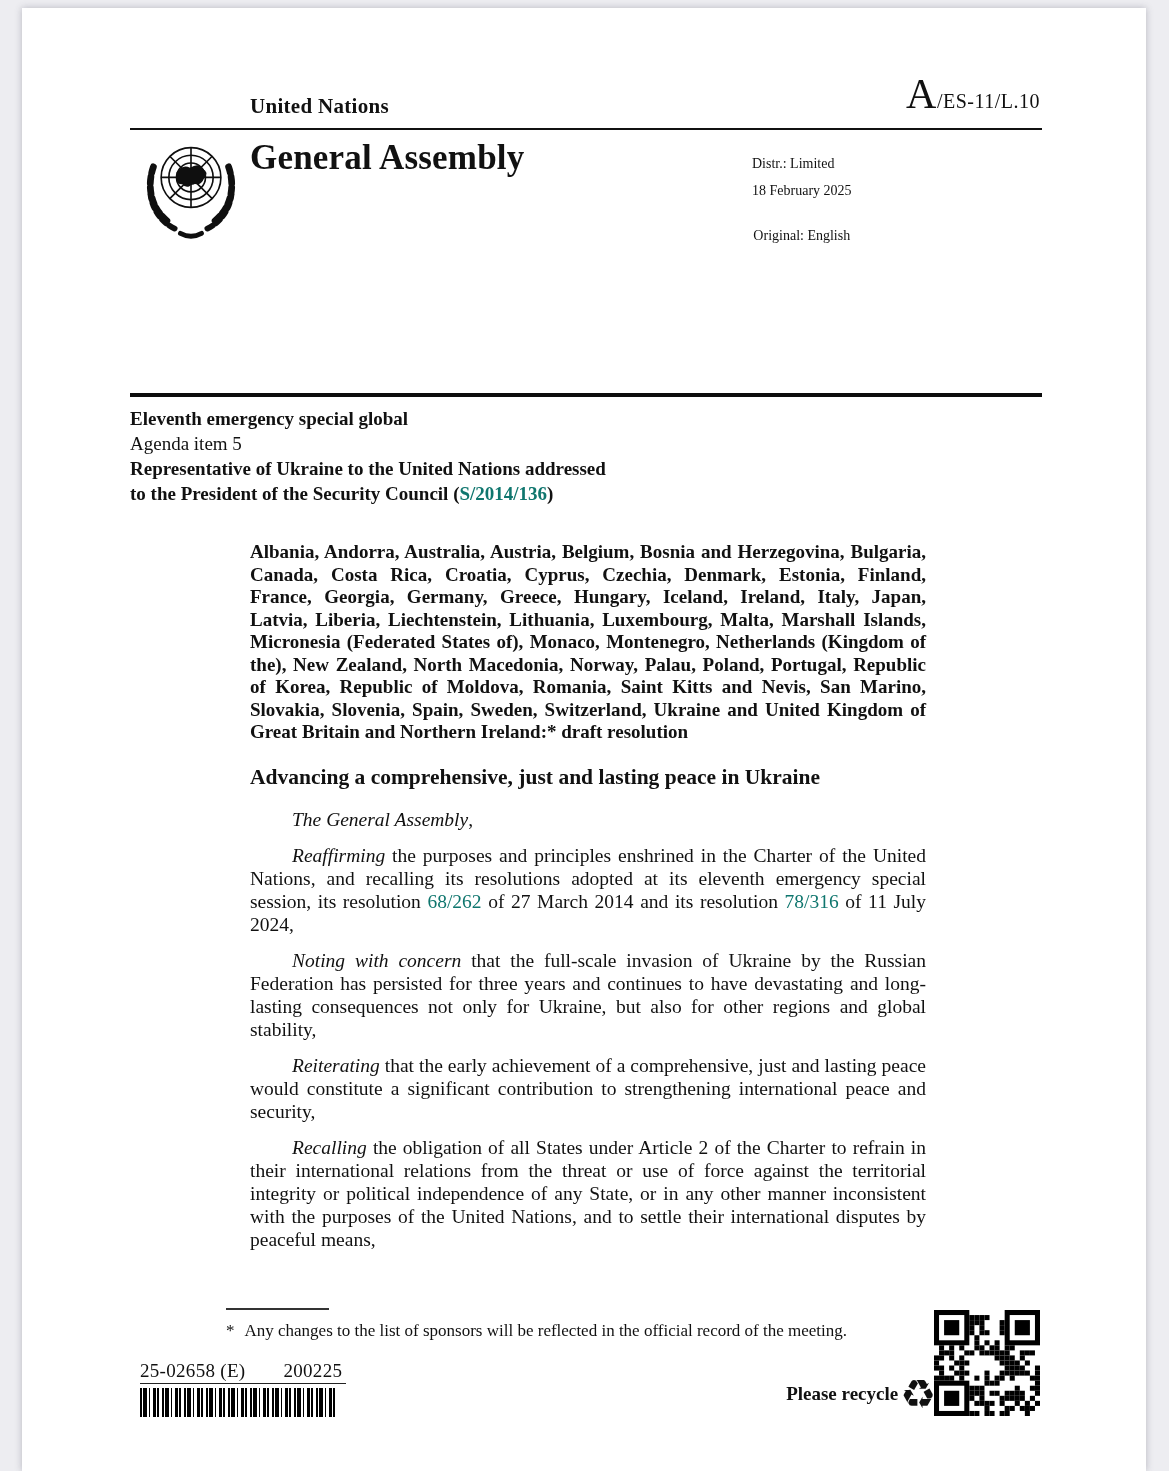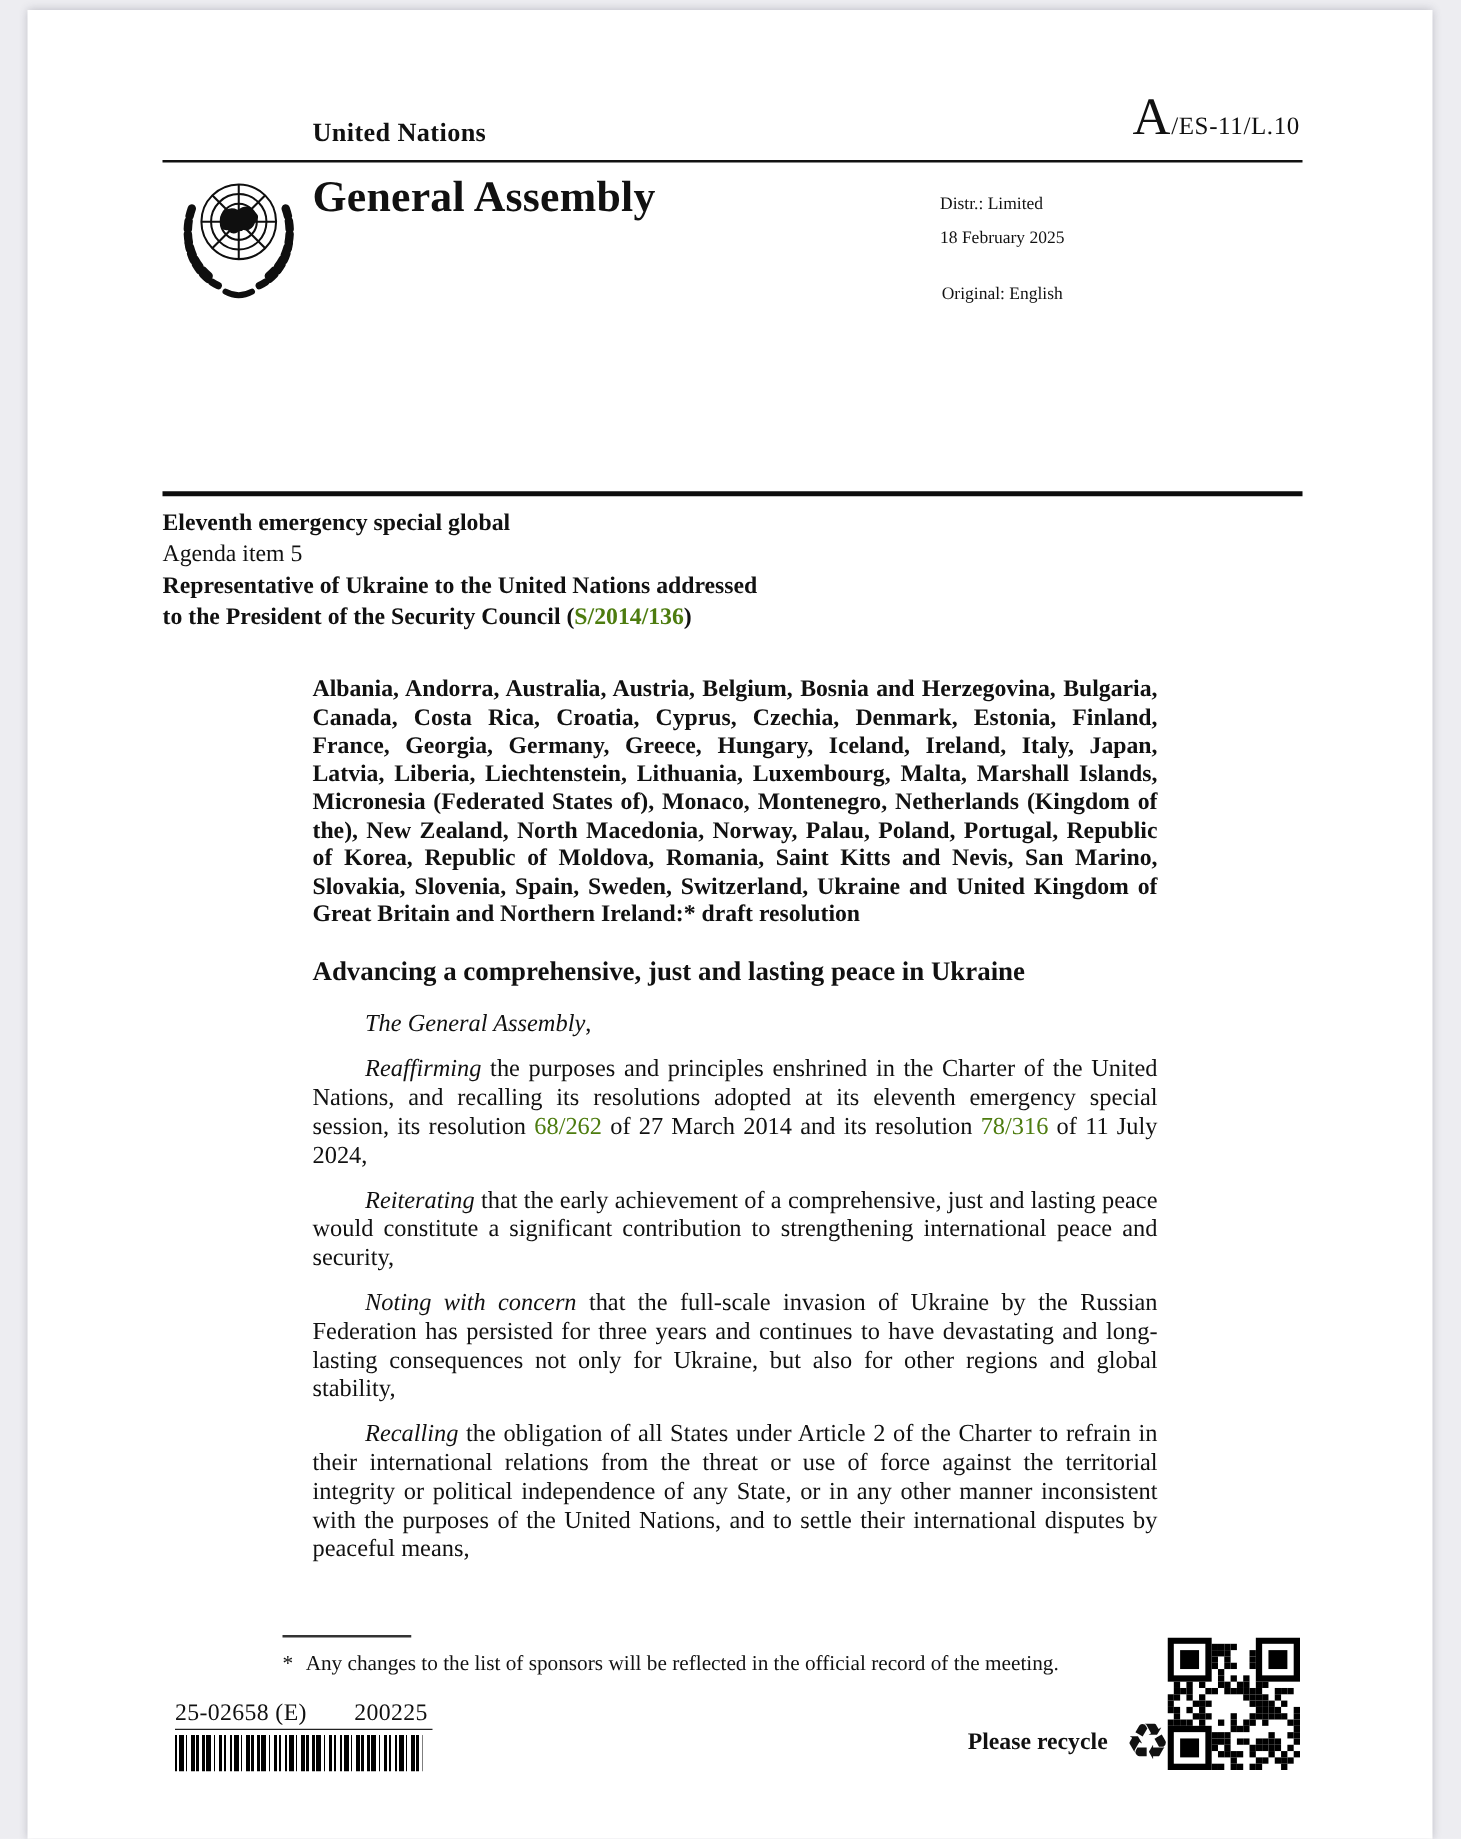--- a/index.html
+++ b/index.html
@@ -22,35 +22,35 @@
   .session .b{font-weight:700;}
   
   .sponsors{left:228px;top:533px;width:676px;font-size:19px;font-weight:700;line-height:22.5px;
     text-align:justify;text-align-last:left;}
   
   .res-title{left:228px;top:757px;font-size:21.5px;font-weight:700;}
   
   .body-text{left:228px;top:800px;width:676px;font-size:19.5px;line-height:23px;text-align:justify;text-align-last:left;}
   .body-text p{margin:0 0 13px 0;text-indent:42px;}
   .it{font-style:italic;}
-  a.doclink{color:#4d7c0f;text-decoration:none;}
+  a.doclink{color:#0f766e;text-decoration:none;}
   
   .fn-rule{left:204px;top:1300px;width:103px;height:2px;background:#333;}
   .footnote{left:204px;top:1312px;width:680px;font-size:17px;line-height:21px;}
   .footnote .star{padding-right:10px;}
   
   .jobline{left:118px;top:1352px;font-size:19px;letter-spacing:.3px;border-bottom:1.5px solid #222;
     padding:0 4px 1px 0;}
   .jobline .gap{display:inline-block;width:38px;}
   .barcode{left:118px;top:1380px;width:198px;height:29px;
     background:repeating-linear-gradient(90deg,
       #000 0 2px,#fff 2px 3px,#000 3px 7px,#fff 7px 9px,
       #000 9px 10px,#fff 10px 13px,#000 13px 16px,#fff 16px 17px,
       #000 17px 19px,#fff 19px 22px);}
-  .recycle{right:210px;top:1366px;display:flex;align-items:center;gap:14px;}
+  .recycle{right:210px;top:1366px;display:flex;align-items:center;gap:2px;}
   .recycle .txt{font-size:19px;font-weight:700;}
   .recycle .glyph{font-family:"DejaVu Sans",sans-serif;font-size:40px;line-height:40px;font-weight:400;}
   .qr{right:106px;top:1302px;width:106px;height:106px;}
 </style>
 </head>
 <body>
 
 <div class="page">
 
   <div class="abs un-name">United Nations</div>
@@ -97,22 +97,22 @@
     <div class="b"><span>to the President of the Security Council (</span><a href="#" class="doclink">S/2014/136</a><span>)</span></div>
   </div>
 
   <div class="abs sponsors"><span>Albania, Andorra, Australia, Austria, Belgium, Bosnia and Herzegovina, Bulgaria, Canada, Costa Rica, Croatia, Cyprus, Czechia, Denmark, Estonia, Finland, France, Georgia, Germany, Greece, Hungary, Iceland, Ireland, Italy, Japan, Latvia, Liberia, Liechtenstein, Lithuania, Luxembourg, Malta, Marshall Islands, Micronesia (Federated States of), Monaco, Montenegro, Netherlands (Kingdom of the), New Zealand, North Macedonia, Norway, Palau, Poland, Portugal, Republic of Korea, Republic of Moldova, Romania, Saint Kitts and Nevis, San Marino, Slovakia, Slovenia, Spain, Sweden, Switzerland, Ukraine and United Kingdom of Great Britain and Northern Ireland:</span><span>*</span><span> draft resolution</span></div>
 
   <div class="abs res-title">Advancing a comprehensive, just and lasting peace in Ukraine</div>
 
   <div class="abs body-text">
     <p><span class="it">The General Assembly</span><span>,</span></p>
     <p><span class="it">Reaffirming</span><span> the purposes and principles enshrined in the Charter of the United Nations, and recalling its resolutions adopted at its eleventh emergency special session, its resolution </span><a href="#" class="doclink">68/262</a><span> of 27 March 2014 and its resolution </span><a href="#" class="doclink">78/316</a><span> of 11 July 2024,</span></p>
+    <p><span class="it">Noting with concern</span><span> that the full-scale invasion of Ukraine by the Russian Federation has persisted for three years and continues to have devastating and long-lasting consequences not only for Ukraine, but also for other regions and global stability,</span></p>
     <p><span class="it">Reiterating</span><span> that the early achievement of a comprehensive, just and lasting peace would constitute a significant contribution to strengthening international peace and security,</span></p>
-    <p><span class="it">Noting with concern</span><span> that the full-scale invasion of Ukraine by the Russian Federation has persisted for three years and continues to have devastating and long-lasting consequences not only for Ukraine, but also for other regions and global stability,</span></p>
     <p><span class="it">Recalling</span><span> the obligation of all States under Article 2 of the Charter to refrain in their international relations from the threat or use of force against the territorial integrity or political independence of any State, or in any other manner inconsistent with the purposes of the United Nations, and to settle their international disputes by peaceful means,</span></p>
   </div>
 
   <div class="abs fn-rule"></div>
   <div class="abs footnote"><span class="star">*</span><span>Any changes to the list of sponsors will be reflected in the official record of the meeting.</span></div>
 
   <div class="abs jobline"><span>25-02658 (E)</span><span class="gap"></span><span>200225</span></div>
   <div class="abs barcode"></div>
 
   <div class="abs recycle">

